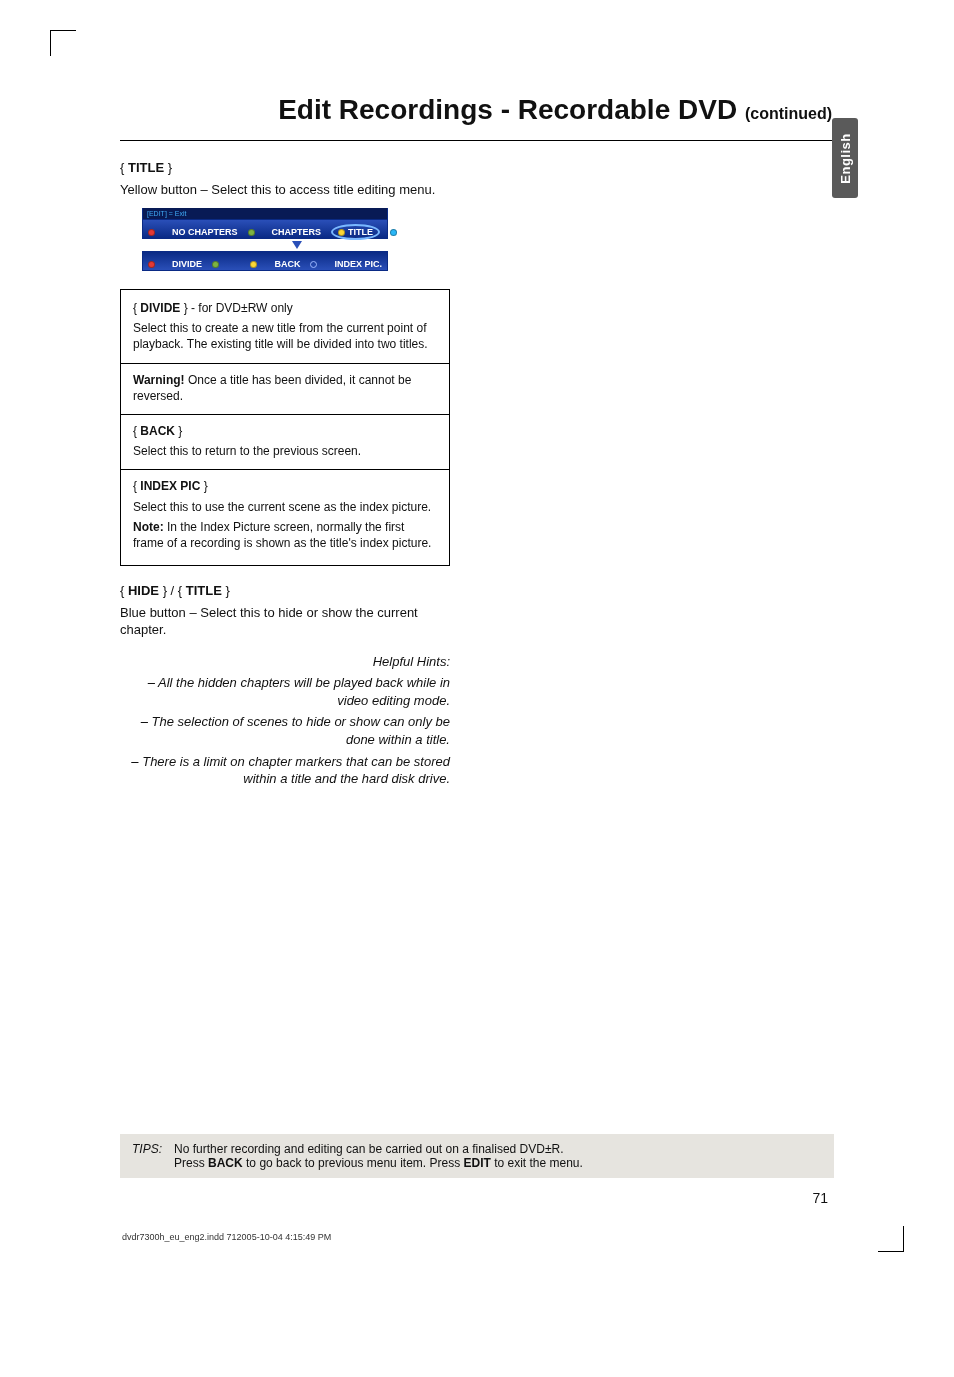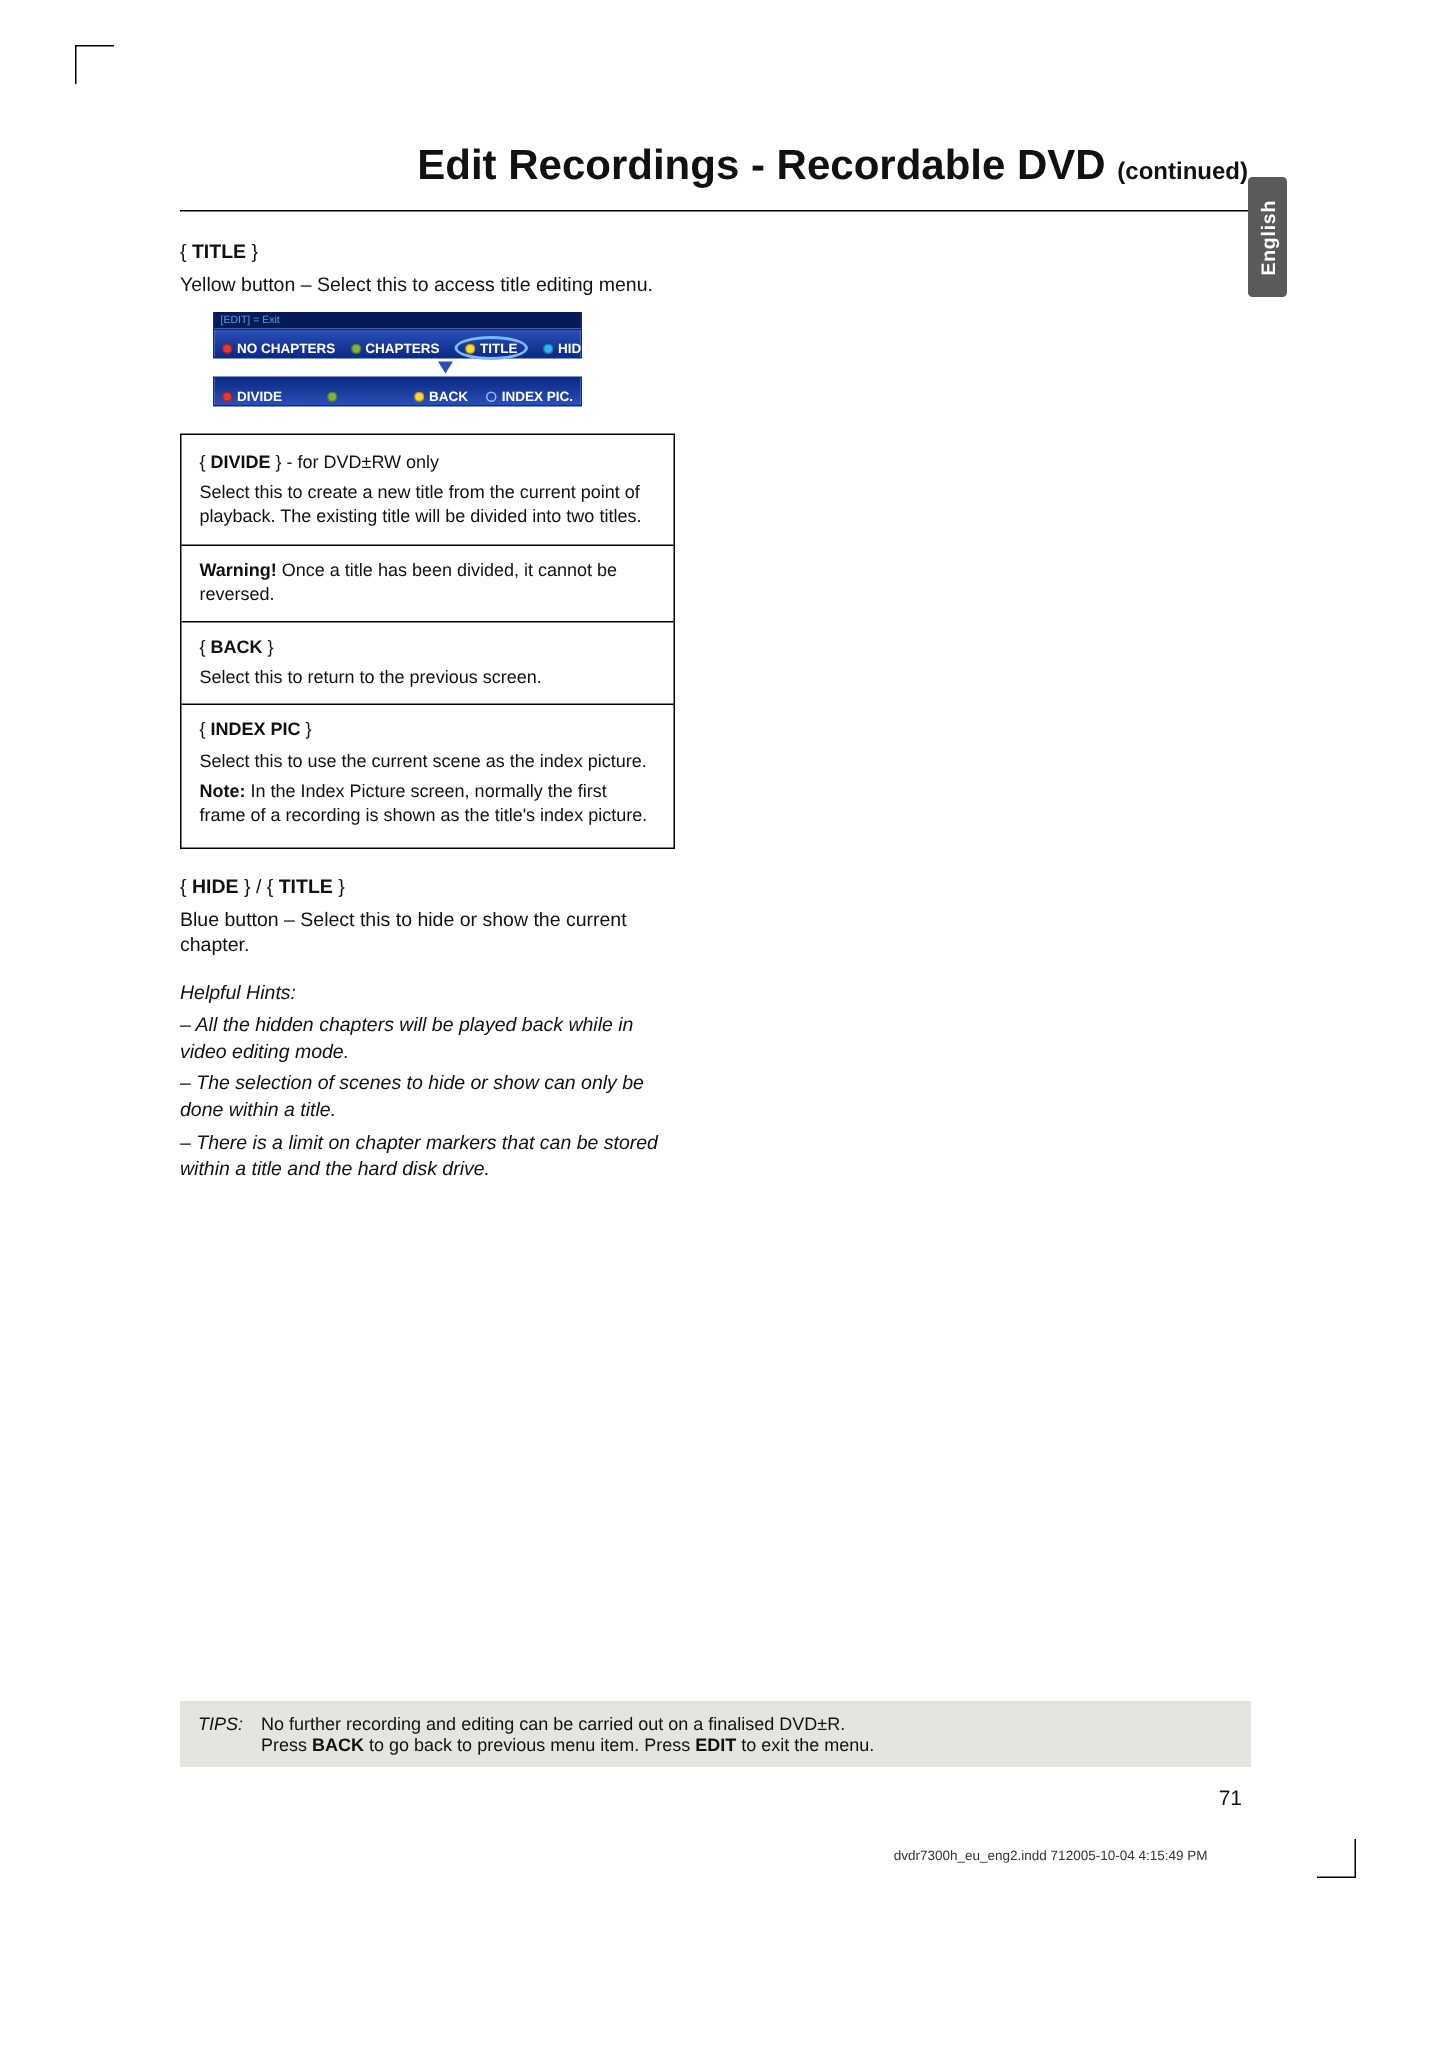--- a/index.html
+++ b/index.html
@@ -12,39 +12,39 @@
   h1.page-title { font-weight: bold; font-size: 28px; text-align: right; padding-right: 2px; padding-bottom: 4px; }
   h1.page-title .cont { font-size: 16px; font-weight: bold; }
   .side-tab { position: absolute; top: 118px; right: 96px; width: 26px; height: 80px; background: #5a5a5a; border-radius: 3px; display: flex; align-items: center; justify-content: center; }
   .side-tab span { color: #fff; font-weight: bold; font-size: 13px; transform: rotate(-90deg); white-space: nowrap; letter-spacing: 0.5px; }
   .body-col { width: 330px; margin-top: 18px; font-size: 13px; line-height: 1.35; }
   .body-col p { margin-bottom: 4px; }
   .menu-box { margin: 10px 0 18px 22px; width: 246px; }
   .menu-row { display: flex; align-items: stretch; height: 20px; font-size: 9px; font-weight: bold; color: #fff; }
   .menu-top { background: linear-gradient(#2a4fb8, #0a2a85); border: 1px solid #0a2a85; }
   .menu-bot { background: linear-gradient(#0a2a85, #2a4fb8); border: 1px solid #0a2a85; }
-  .menu-cell { display: flex; align-items: center; gap: 3px; padding: 12px 5px; white-space: nowrap; }
+  .menu-cell { display: flex; align-items: center; gap: 17px; padding: 12px 5px; white-space: nowrap; }
   .menu-label-row { height: 11px; font-size: 7px; color: #3fa9f5; padding-left: 4px; display: flex; align-items: center; background: #081a55; border-left: 1px solid #0a2a85; border-right: 1px solid #0a2a85; }
   .dot { width: 7px; height: 7px; border-radius: 50%; display: inline-block; border: 1px solid rgba(0,0,0,0.3); flex-shrink: 0; }
   .dot.red { background: #e53935; }
   .dot.green { background: #7cb342; }
   .dot.yellow { background: #fdd835; }
   .dot.blue { background: #29b6f6; }
   .dot.hollow { background: transparent; border: 1px solid #9bb7ff; }
   .oval { border: 2px solid #7ab8ff; border-radius: 50%; padding: 0 5px; display: inline-flex; align-items: center; gap: 3px; height: 16px; }
   .arrow-down { margin: 2px 0 2px 150px; width: 0; height: 0; border-left: 5px solid transparent; border-right: 5px solid transparent; border-top: 8px solid #2a4fb8; }
   .info-box { border: 1px solid #000; padding: 10px 12px; margin: 4px 0 12px 0; }
   .info-box p { font-size: 12px; line-height: 1.35; }
   .info-box .sec { margin-bottom: 10px; }
   .info-box hr { border: none; border-top: 1px solid #000; margin: 8px -12px; }
-  .italic { font-style: italic; }
+  .italic { font-style: italic; text-align: right; }
   .tips-bar { position: absolute; left: 120px; right: 120px; bottom: 104px; background: #e6e4df; padding: 8px 12px; font-size: 12px; display: flex; gap: 12px; }
   .tips-bar .tips-label { font-weight: normal; font-style: italic; flex-shrink: 0; }
   .page-num { position: absolute; right: 126px; bottom: 76px; font-size: 14px; }
-  .footer-line { position: absolute; left: 122px; right: 149px; bottom: 40px; display: flex; justify-content: flex-end; font-size: 9px; color: #333; }
+  .footer-line { position: absolute; left: 122px; right: 149px; bottom: 40px; display: flex; justify-content: flex-start; font-size: 9px; color: #333; }
 </style>
 </head>
 <body>
 
 <div class="page">
   <div class="crop-tl"></div>
   <div class="crop-br"></div>
 
   <h1 class="page-title">
     <span>Edit Recordings - Recordable DVD </span><span class="cont">(continued)</span>

